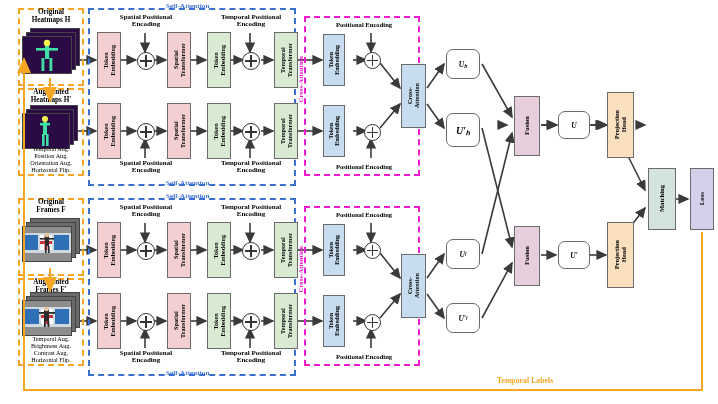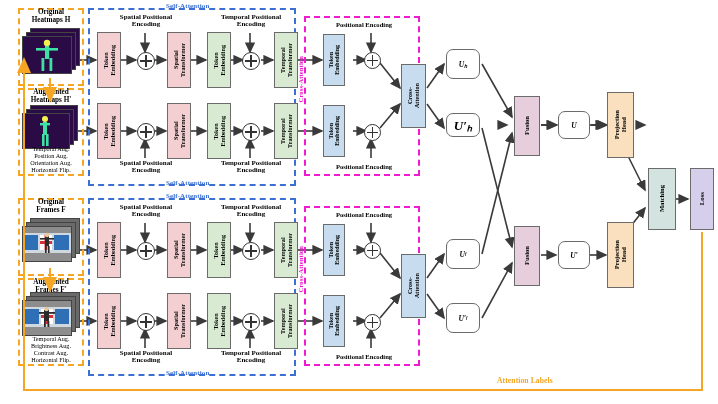--- a/index.html
+++ b/index.html
@@ -444,21 +444,21 @@
     <span class="vlabel" style="font-size:6px;">Token
 Embedding</span>
     </div>
   <div class="plus" style="left:364px;top:314px;width:15px;height:15px;"></div>
   <div class="abs node c-blue" style="left:401px;top:254px;width:25px;height:64px;">
     <span class="vlabel" style="font-size:6.2px;">Cross-
 Attention</span>
     </div>
 
   <div class="abs rbox" style="left:446px;top:49px;width:34px;height:30px;font-size:7.5px;">Uₕ</div>
-  <div class="abs rbox" style="left:446px;top:113px;width:34px;height:24px;font-size:13px;">U′ₕ</div>
+  <div class="abs rbox" style="left:446px;top:113px;width:34px;height:34px;font-size:10px;">U′ₕ</div>
   <div class="abs rbox" style="left:446px;top:239px;width:34px;height:30px;font-size:7.5px;">Uᶠ</div>
   <div class="abs rbox" style="left:446px;top:303px;width:34px;height:30px;font-size:7.5px;">U′ᶠ</div>
 
   <div class="abs node c-mauve" style="left:514px;top:96px;width:26px;height:60px;">
     <span class="vlabel" style="font-size:6.6px;">Fusion</span>
     </div>
   <div class="abs node c-mauve" style="left:514px;top:226px;width:26px;height:60px;">
     <span class="vlabel" style="font-size:6.6px;">Fusion</span>
     </div>
 
@@ -493,15 +493,15 @@
 
   <svg class="layer">
     <g stroke="#F5A623" stroke-width="2" fill="none">
       <path d="M702,232 L702,390 L24,390 L24,60" marker-end="url(#ao)"></path>
     </g>
     <g stroke="#F5A623" stroke-width="2" fill="none" marker-end="url(#ao)">
       <line x1="50" y1="78" x2="50" y2="100"></line>
       <line x1="50" y1="268" x2="50" y2="290"></line>
     </g>
   </svg>
-  <div class="abs tag tag-orange" style="left:497px;top:376px;font-size:7.6px;">Attention Labels</div>
+  <div class="abs tag tag-orange" style="left:497px;top:376px;font-size:7.6px;">Temporal Labels</div>
 
 </div>
 
 </body></html>

